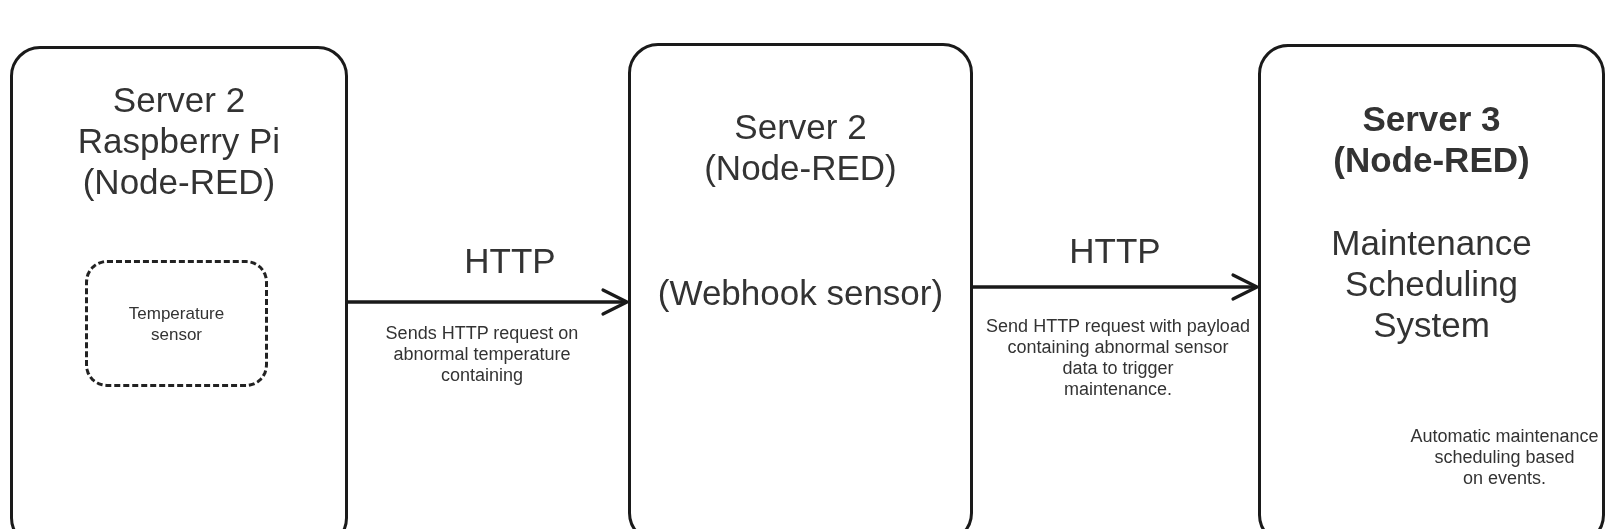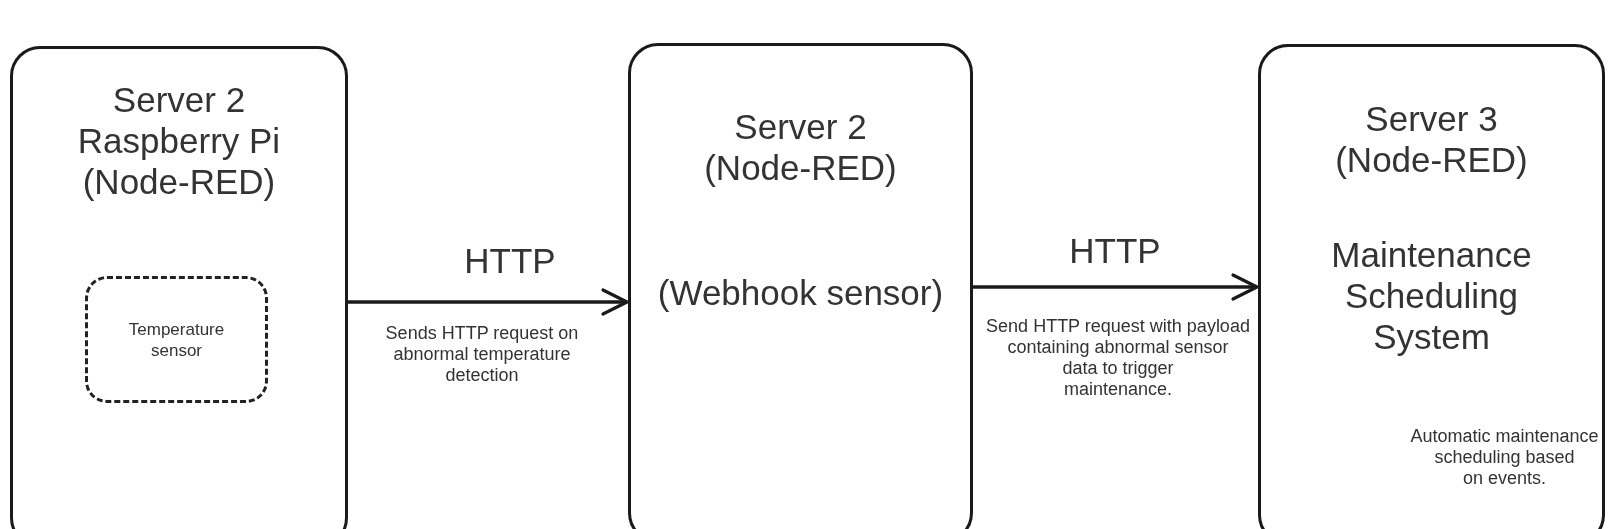--- a/index.html
+++ b/index.html
@@ -65,46 +65,46 @@
 </head>
 <body>
 
 <div id="canvas">
 
   <div class="node" style="left:10px; top:14px; width:338px; height:502px;">
   </div>
   <div class="node-text big" style="left:10px; top:47px; width:338px;">Server 2
 Raspberry Pi
 (Node-RED)</div>
-  <div class="dashed-node" style="left:85px; top:244px; width:183px; height:127px;justify-content:center;">
+  <div class="dashed-node" style="left:85px; top:228px; width:183px; height:127px;justify-content:center;">
     <div class="inner-label">Temperature
 sensor</div>
   </div>
 
   <div class="node" style="left:628px; top:11px; width:345px; height:500px;">
   </div>
   <div class="node-text big" style="left:628px; top:74px; width:345px;">Server 2
 (Node-RED)</div>
   <div class="node-text big" style="left:628px; top:240px; width:345px;">(Webhook sensor)</div>
 
   <div class="node" style="left:1258px; top:12px; width:347px; height:501px;">
   </div>
-  <div class="node-text big" style="left:1258px; top:66px; width:347px;">Server 3
+  <div class="node-text big" style="left:1258px; top:66px; width:347px;font-weight:bold;">Server 3
 (Node-RED)</div>
-  <div class="node-text big" style="left:1258px; top:202px; width:347px;">Maintenance
+  <div class="node-text big" style="left:1258px; top:190px; width:347px;">Maintenance
 Scheduling
 System</div>
   <div class="node-text small" style="left:1331px; top:394px; width:347px;">Automatic maintenance
 scheduling based
 on events.</div>
 
   <div class="node-text big" style="left:370px; top:208px; width:280px;">HTTP</div>
   <div class="node-text small" style="left:342px; top:291px; width:280px;">Sends HTTP request on
 abnormal temperature
-detection</div>
+containing</div>
 
   <div class="node-text big" style="left:975px; top:198px; width:280px;">HTTP</div>
   <div class="node-text small" style="left:977px; top:284px; width:282px;text-align:center;">Send HTTP request with payload
 containing abnormal sensor
 data to trigger
 maintenance.</div>
 
   <svg id="arrow-layer" width="1615" height="529" viewBox="0 0 1615 529">
     <g>
       <path d="M347,270 L625,270" stroke="#1a1a1a" stroke-width="3.5" fill="none"></path>

